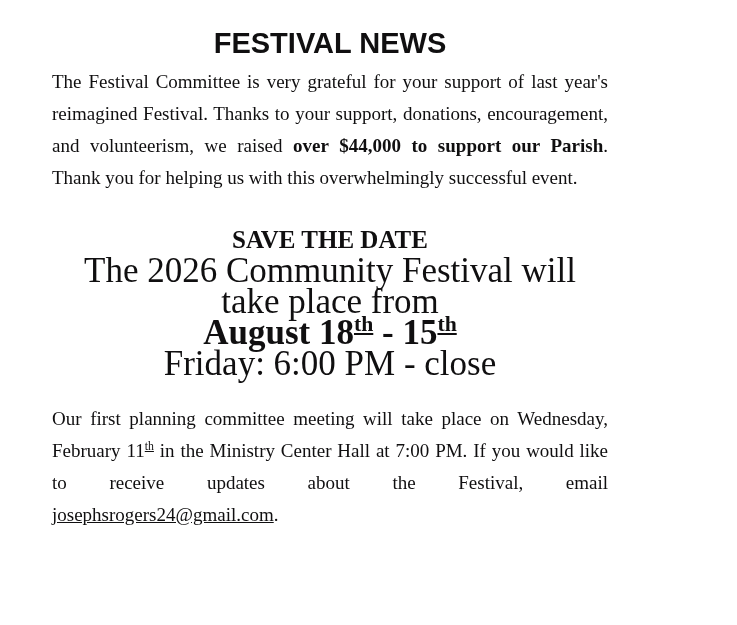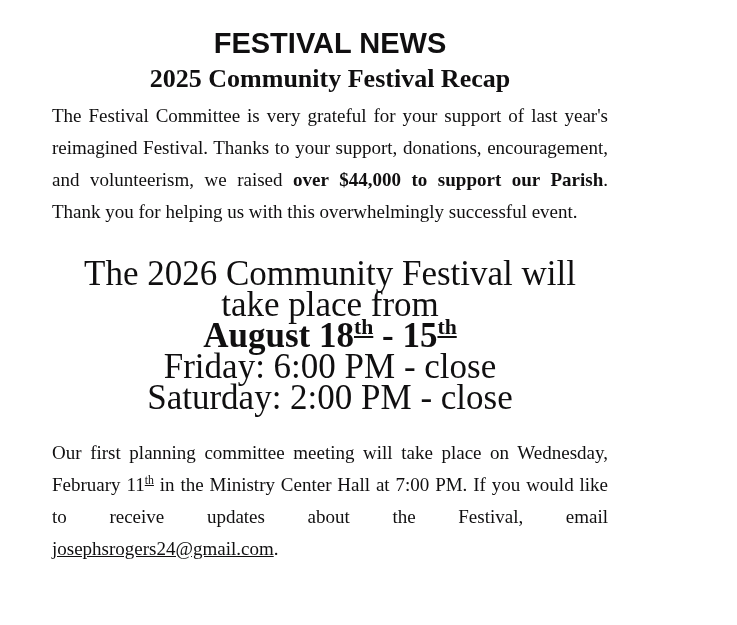--- a/index.html
+++ b/index.html
@@ -109,37 +109,36 @@
     padding-top: 2px;
   }
 </style>
 </head>
 <body>
 
 <div class="page">
 
   <h1 class="headline">FESTIVAL NEWS</h1>
 
-  <h2 class="subhead">2025 Community Festival Recap</h2>
 
   <p class="body-par"><span>The Festival Committee is very grateful for your support of last year's reimagined Festival.  Thanks to your support, donations, encouragement, and volunteerism, we raised </span><span class="bold-run">over $44,000 to support our Parish</span><span>.  Thank you for helping us with this overwhelmingly successful event.</span></p>
 
   <div class="spacer-line"></div>
 
   <div class="save-block">
 
+    <h3 class="section-head">SAVE THE DATE</h3>
 
     <p class="center-line">The 2026 Community Festival will take place from</p>
 
     <p class="center-line bold"><span>August </span><span>18</span><sup>th</sup><span> - </span><span>15</span><sup>th</sup></p>
 
 
     <p class="center-line">Friday: 6:00 PM - close</p>
 
-    <p class="center-line">Saturday: 2:00 PM - close</p>
 
   </div>
 
   <div class="spacer-line small"></div>
 
   <p class="body-par last"><span>Our first planning committee meeting will take place on Wednesday, February 11</span><sup>th</sup><span> in the Ministry Center Hall at 7:00 PM.  If you would like to receive updates about the Festival, email </span><span class="email-link">josephsrogers24@gmail.com</span><span>.</span></p>
 
 </div>
 
 </body></html>

